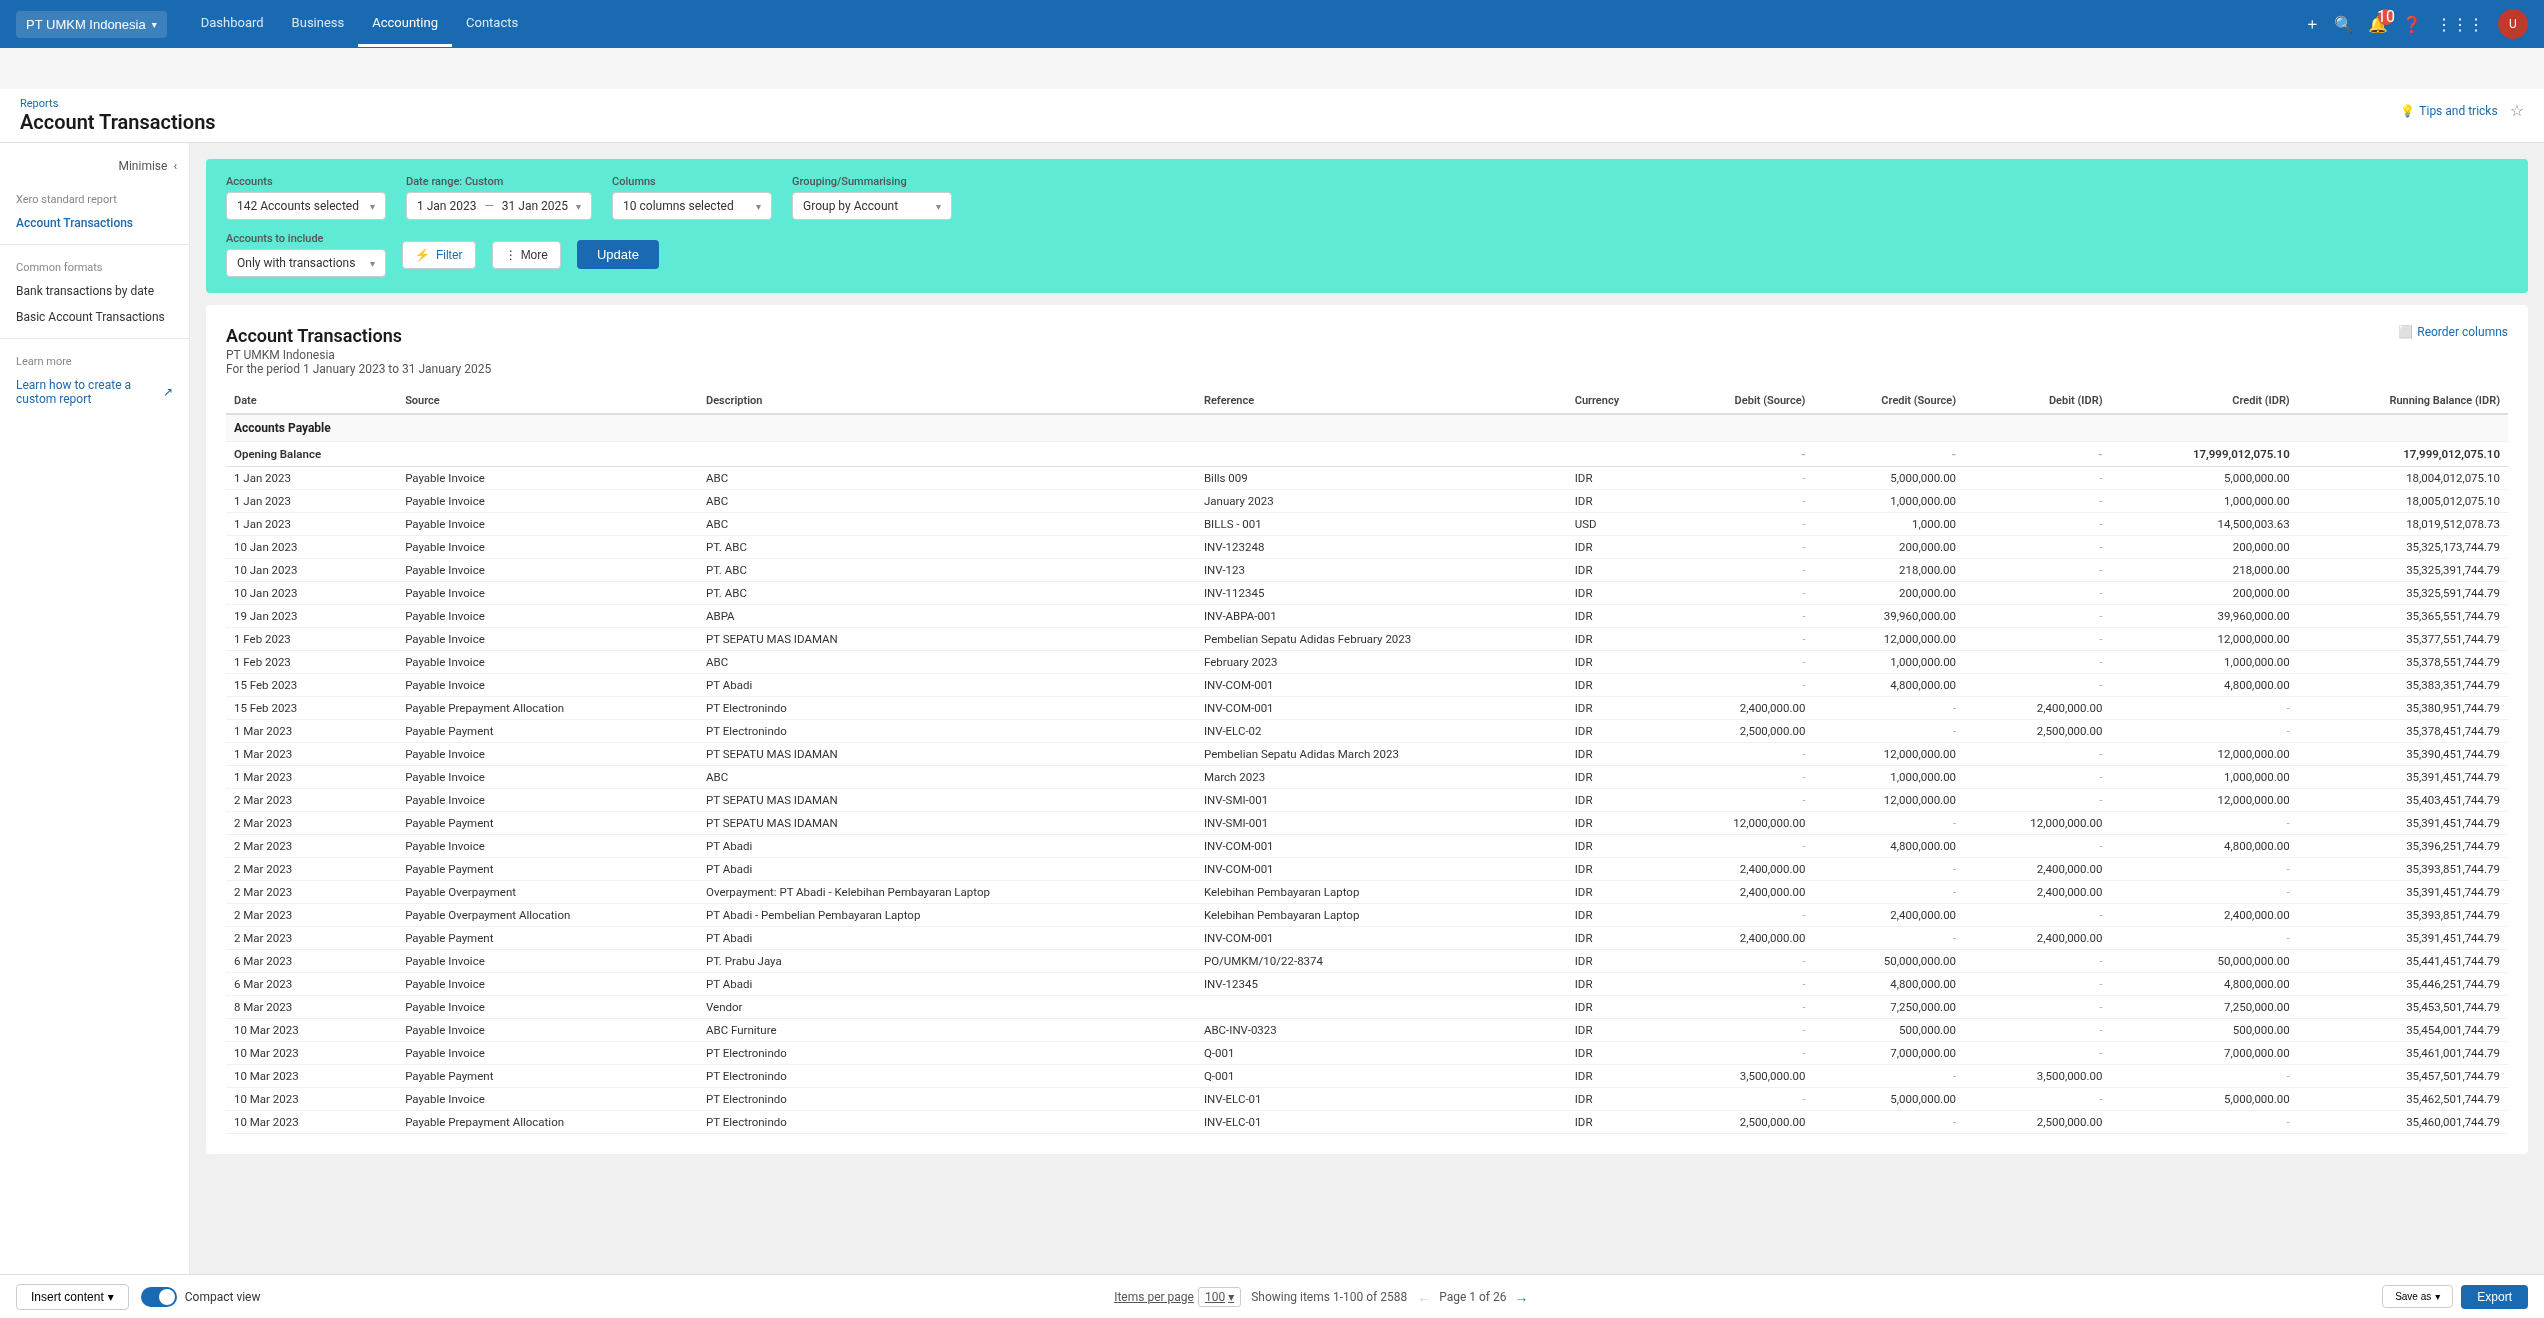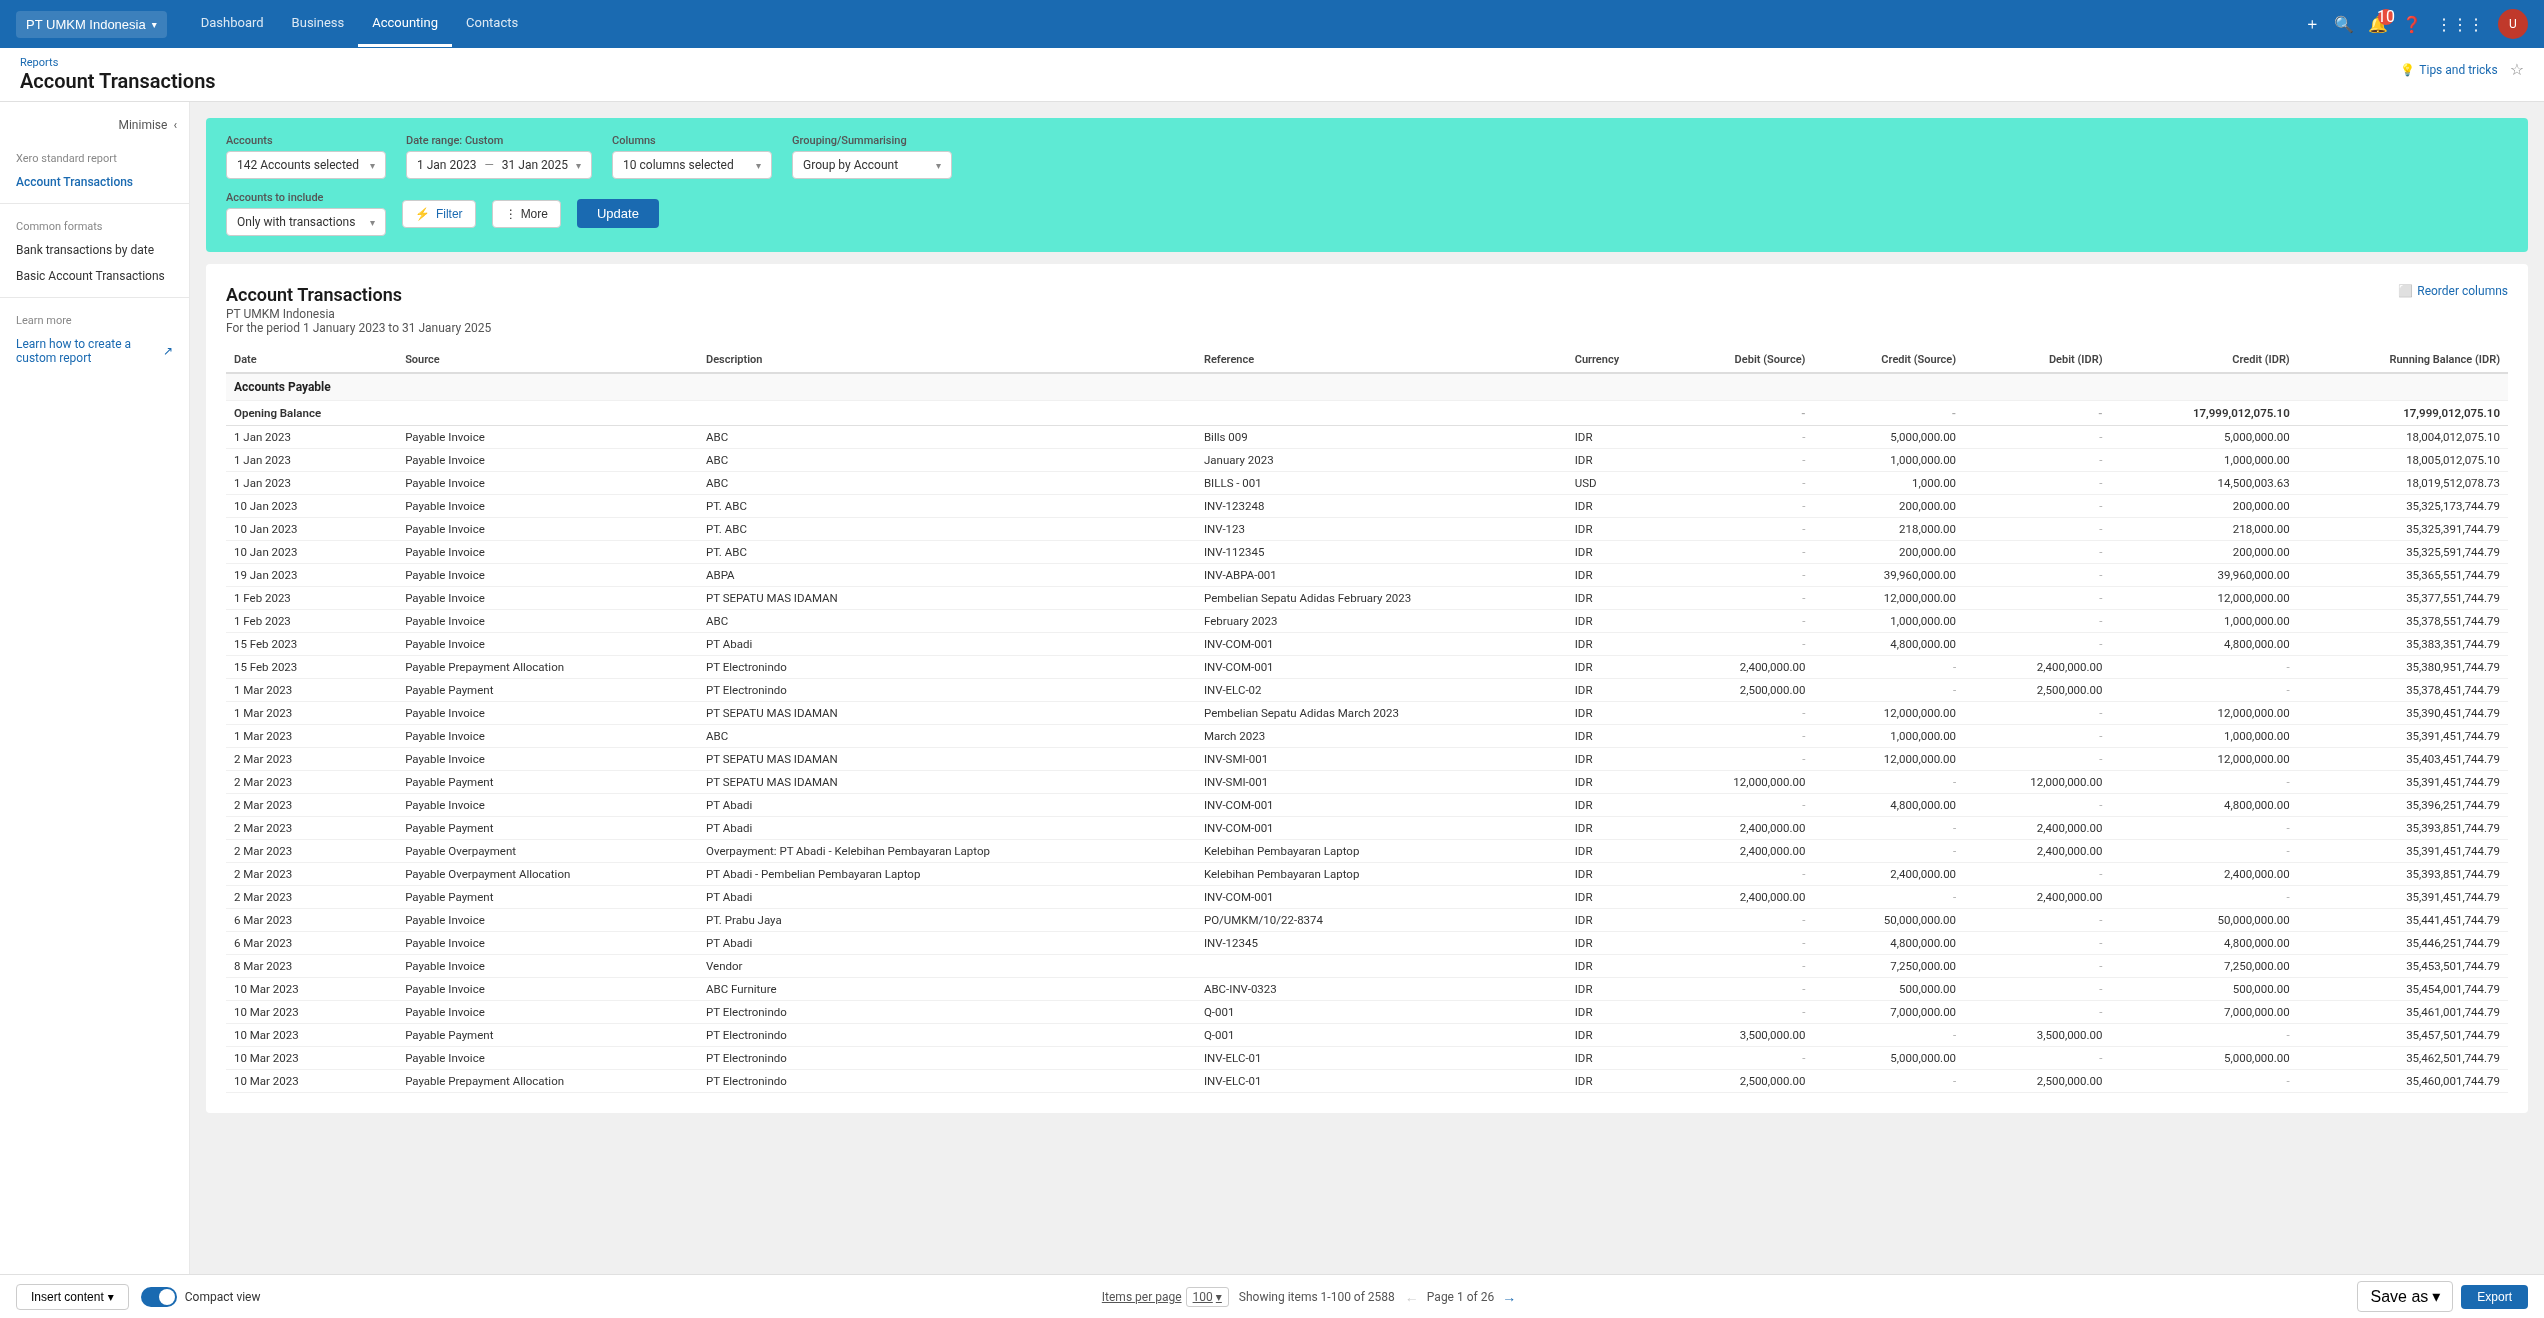--- a/index.html
+++ b/index.html
@@ -12,21 +12,21 @@
     .top-nav .nav-links { display: flex; gap: 0; margin-left: 16px; }
     .top-nav .nav-link { color: rgba(255,255,255,0.85); text-decoration: none; padding: 14px 14px; font-size: 13px; cursor: pointer; border-bottom: 3px solid transparent; }
     .top-nav .nav-link.active { color: #fff; border-bottom: 3px solid #fff; }
     .top-nav .right-icons { margin-left: auto; display: flex; align-items: center; gap: 14px; }
     .top-nav .right-icons span { color: #fff; font-size: 16px; cursor: pointer; }
     .top-nav .avatar { width: 30px; height: 30px; border-radius: 50%; background: #c0392b; display: flex; align-items: center; justify-content: center; color: #fff; font-size: 12px; cursor: pointer; }
     .notification-badge { position: relative; display: inline-block; }
     .badge { position: absolute; top: -6px; right: -6px; background: #e74c3c; color: #fff; border-radius: 50%; width: 16px; height: 16px; font-size: 9px; display: flex; align-items: center; justify-content: center; }
 
     
-    .page-header { background: #fff; padding: 8px 20px 0; border-bottom: 1px solid #e0e0e0; display: flex; align-items: flex-start; justify-content: space-between; }
+    .page-header { background: #fff; padding: 8px 20px 0; border-bottom: 1px solid #e0e0e0; display: flex; align-items: flex-start; justify-content: space-between; margin-top: 41px; }
     .page-header .breadcrumb { font-size: 11px; color: #1a6ab1; cursor: pointer; }
     .page-header .page-title { font-size: 20px; font-weight: 600; color: #1a1a1a; padding-bottom: 8px; }
     .page-header .header-right { display: flex; align-items: center; gap: 12px; padding-top: 4px; }
     .tips-link { color: #1a6ab1; font-size: 12px; display: flex; align-items: center; gap: 4px; cursor: pointer; text-decoration: none; }
     .star-icon { color: #888; font-size: 16px; cursor: pointer; }
 
     
     .layout { display: flex; height: calc(100vh - 90px); overflow: hidden; }
 
     
@@ -85,21 +85,21 @@
     .compact-toggle { display: flex; align-items: center; gap: 8px; font-size: 12px; color: #333; }
     .toggle-switch { width: 36px; height: 20px; background: #1a6ab1; border-radius: 10px; position: relative; cursor: pointer; }
     .toggle-switch::after { content: ''; position: absolute; width: 16px; height: 16px; background: #fff; border-radius: 50%; top: 2px; left: 18px; }
     .footer-center { display: flex; align-items: center; gap: 10px; font-size: 12px; color: #555; }
     .items-per-page { display: flex; align-items: center; gap: 4px; text-decoration: underline; }
     .per-page-select { border: 1px solid #ccc; border-radius: 3px; padding: 2px 6px; font-size: 12px; display: flex; align-items: center; gap: 3px; cursor: pointer; }
     .pagination { display: flex; align-items: center; gap: 8px; }
     .page-arrow { color: #1a6ab1; cursor: pointer; font-size: 14px; }
     .page-arrow.disabled { color: #ccc; cursor: default; }
     .footer-right { display: flex; align-items: center; gap: 8px; }
-    .save-as-btn { border: 1px solid #ccc; border-radius: 4px; padding: 5px 12px; font-size: 16px; cursor: pointer; background: #fff; display: flex; align-items: center; gap: 4px; }
+    .save-as-btn { border: 1px solid #ccc; border-radius: 4px; padding: 5px 12px; font-size: 10px; cursor: pointer; background: #fff; display: flex; align-items: center; gap: 4px; }
     .export-btn { background: #1a6ab1; color: #fff; border: none; border-radius: 4px; padding: 5px 16px; font-size: 12px; cursor: pointer; }
   </style>
 </head>
 <body>
 
 <nav class="top-nav">
   <button class="org-name">
     <span>PT UMKM Indonesia</span>
     <span class="caret">▾</span>
   </button>

